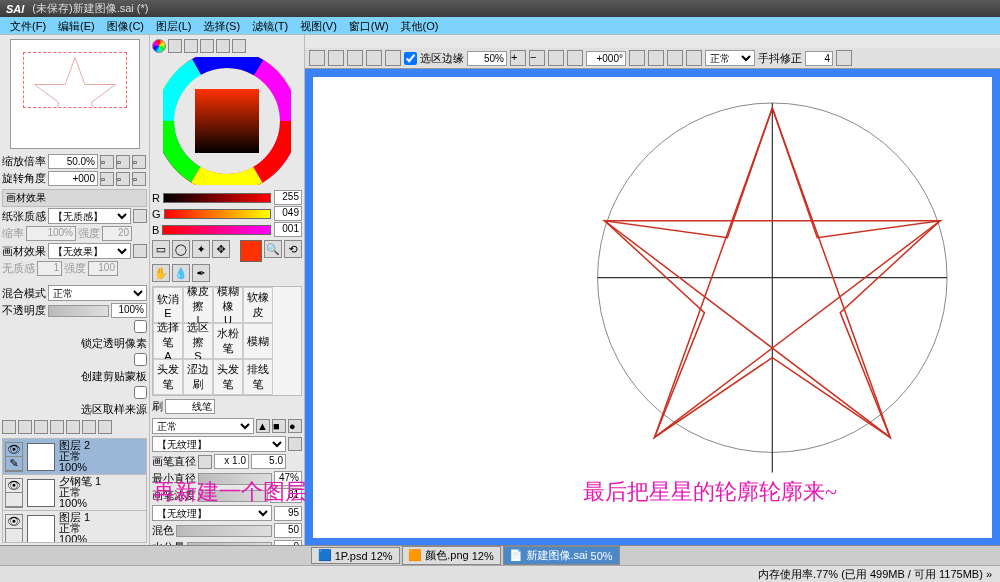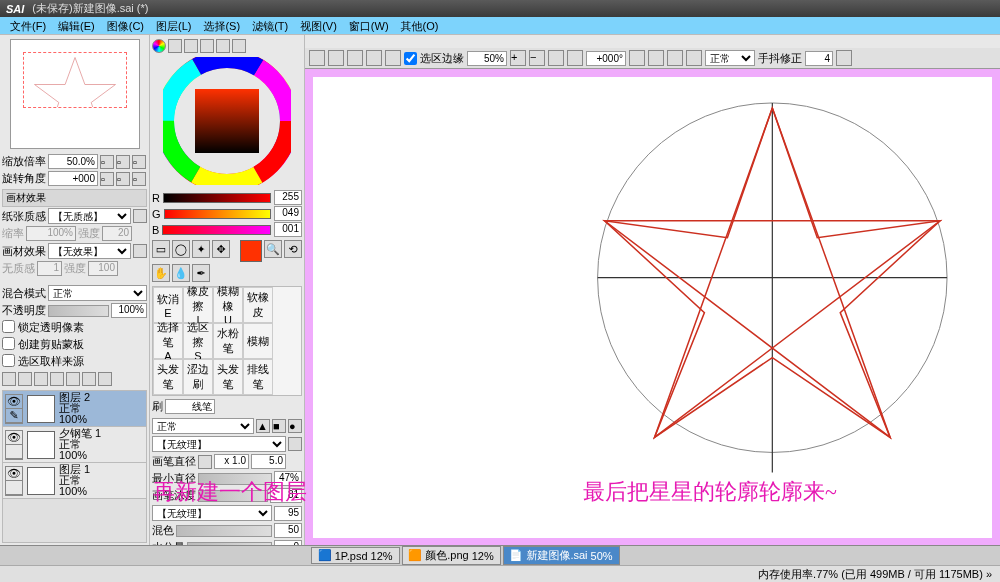--- a/index.html
+++ b/index.html
@@ -4,21 +4,21 @@
 <style>
 * { margin:0; padding:0; box-sizing:border-box; font-family:"Microsoft YaHei","SimSun",sans-serif; font-size:11px; }
 body { width:1000px; height:582px; background:#e8e8e8; overflow:hidden; position:relative; }
 .titlebar { height:17px; background:linear-gradient(#5a5a5a,#3a3a3a); color:#ddd; padding:2px 6px; display:flex; align-items:center; }
 .titlebar .logo { font-weight:bold; font-style:italic; color:#fff; margin-right:8px; }
 .menubar { height:18px; background:#7dd3fc; border-bottom:1px solid #bbb; display:flex; padding:1px 4px; }
 .menubar .mi { padding:1px 6px; cursor:pointer; }
 .main { display:flex; height:510px; }
 .col-left { width:150px; background:#e8e8e8; border-right:1px solid #bbb; padding:2px; display:flex; flex-direction:column; }
 .col-mid { width:155px; background:#e8e8e8; border-right:1px solid #bbb; padding:2px; display:flex; flex-direction:column; overflow:hidden; }
-.col-canvas { flex:1; background:#f0abfc; display:flex; flex-direction:column;margin-top:13px; }
+.col-canvas { flex:1; background:#3b82f6; display:flex; flex-direction:column;margin-top:13px; }
 .nav-thumb { width:130px; height:110px; background:#fff; border:1px solid #999; margin:2px auto 4px; position:relative; }
 .nav-thumb .sel { position:absolute; left:12px; top:12px; right:12px; bottom:40px; border:1px dashed #f66; }
 .row { display:flex; align-items:center; margin:1px 0; gap:2px; }
 .row label { flex:0 0 auto; }
 .numbox { width:50px; height:15px; background:#fff; border:1px solid #999; text-align:right; padding:0 2px; font-size:10px; }
 .sq { width:14px; height:14px; background:#ddd; border:1px solid #888; cursor:pointer; flex:0 0 auto; }
 .sect-h { background:#d8d8d8; border:1px solid #bbb; padding:1px 3px; margin-top:2px; font-size:10px; }
 select.sel-box { height:16px; border:1px solid #999; background:#fff; font-size:10px; }
 .slider-bar { height:12px; background:linear-gradient(90deg,#bbb,#ddd); border:1px solid #999; flex:1; position:relative; }
 .layers { flex:1; overflow:auto; margin-top:2px; background:#e0e0e0; border:1px solid #bbb; }
@@ -38,21 +38,21 @@
 .brush-cell { width:30px; height:36px; border:1px solid #ccc; font-size:8px; text-align:center; display:flex; flex-direction:column; align-items:center; justify-content:center; cursor:pointer; }
 .canvas-tb { height:24px; background:#e0e0e0; border-bottom:1px solid #999; display:flex; align-items:center; gap:3px; padding:2px 4px; }
 .canvas-tb .tb { width:16px; height:16px; border:1px solid #888; background:#ddd; cursor:pointer; }
 .canvas-area { flex:1; background:#fff; margin:8px; position:relative; }
 .ann { position:absolute; color:#e619b3; font-size:22px; font-family:"SimSun"; }
 .tabbar { height:20px; background:#ccc; border-top:1px solid #888; display:flex; align-items:center; padding:0 4px; gap:2px; }
 .tab { background:#ddd; border:1px solid #888; padding:1px 6px; display:flex; align-items:center; gap:3px; cursor:pointer; font-size:10px; }
 .tab.act { background:#4a88c8; color:#fff; }
 .statusbar { height:17px; background:#e0e0e0; border-top:1px solid #aaa; text-align:right; padding:1px 8px; font-size:10px; }
 .icon-row { display:flex; gap:2px; margin:2px 0; }
-.cb-row { display:flex; align-items:flex-start; gap:3px; margin:1px 0; font-size:10px; }
+.cb-row { display:flex; align-items:flex-end; gap:3px; margin:1px 0; font-size:10px;flex-direction:column; }
 </style>
 </head>
 <body>
 
 <div class="titlebar">
   <span class="logo">SAI</span>
   <span>(未保存)新建图像.sai (*)</span>
 </div>
 
 <div class="menubar">

